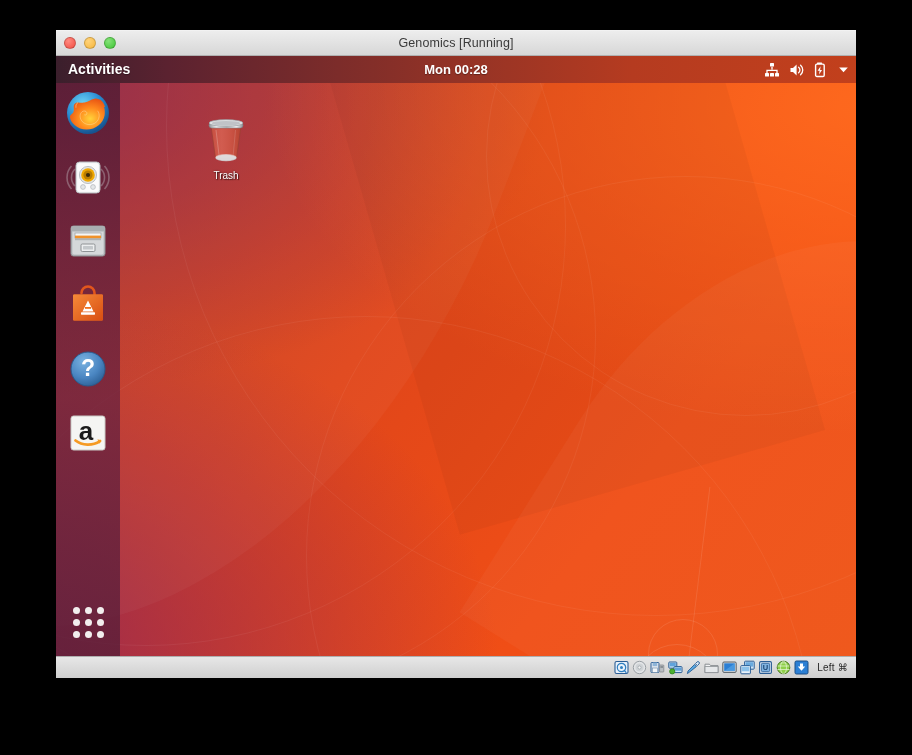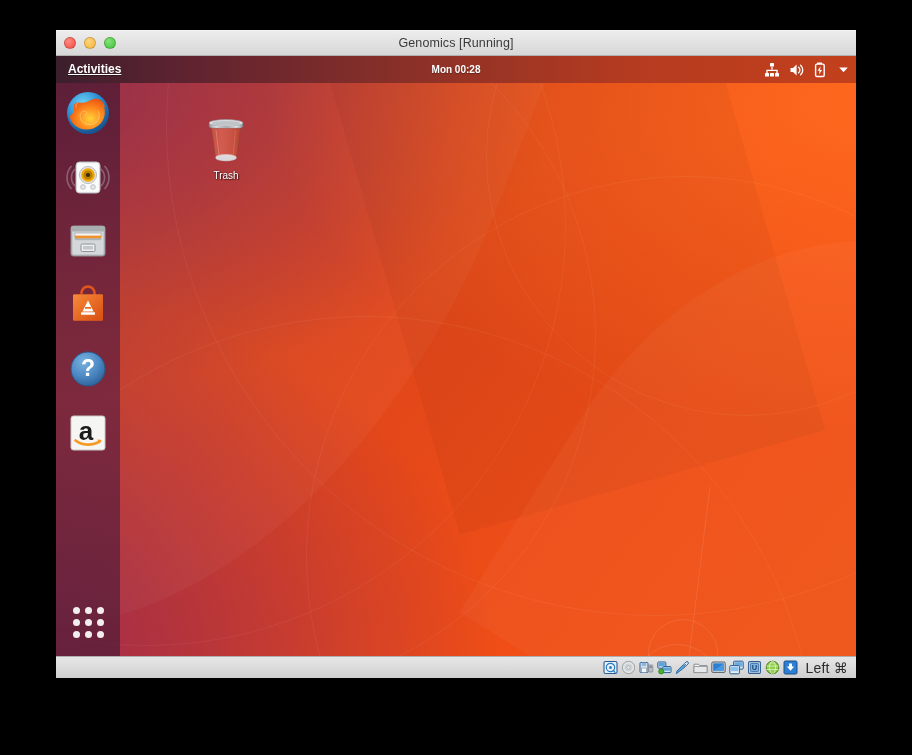--- a/index.html
+++ b/index.html
@@ -81,34 +81,33 @@
     position: absolute; left: 0; top: 0; right: 0;
     height: 27px;
     background: linear-gradient(90deg, #3b1f2c 0%, #5b2230 14%, #8d3127 46%, #b53b20 72%, #c2401c 100%);
     display: flex; align-items: center;
     color: #fff;
     font-size: 12.5px;
     z-index: 20;
   }
   #activities {
     font-weight: bold;
-    font-size: 12px;
+    font-size: 14px;
     padding: 0 10px;
     margin-left: 2px;
     line-height: 27px;
     color: #ffffff;
     text-shadow: 0 1px 1px rgba(0,0,0,0.35);
     cursor: pointer;
-    text-decoration: underline;
   }
   #clock {
     position: absolute; left: 0; right: 0;
     text-align: center;
     font-weight: bold;
-    font-size: 10px;
+    font-size: 13px;
     color: #fff;
     text-shadow: 0 1px 1px rgba(0,0,0,0.35);
     pointer-events: none;
   }
   #status-icons {
     position: absolute; right: 6px;
     display: flex; align-items: center; gap: 9px;
     z-index: 3;
   }
   #status-icons .sysicon { display:block; cursor: pointer; }
@@ -172,21 +171,21 @@
   
   #vbox-statusbar {
     height: 22px;
     background: linear-gradient(#e7e7e7, #cfcfcf);
     border-top: 1px solid #aeaeae;
     display: flex; align-items: center; justify-content: flex-end;
     padding-right: 8px; gap: 3px;
   }
   #vbox-statusbar .sbicon { display:block; cursor: pointer; }
   #host-key {
-    font-size: 14px; color: #2b2b2b;
+    font-size: 10px; color: #2b2b2b;
     margin-left: 5px; white-space: nowrap;
     letter-spacing: 0.2px;
   }
 </style>
 </head>
 <body>
 
 <div id="vm-window">
 
   <div id="titlebar">

